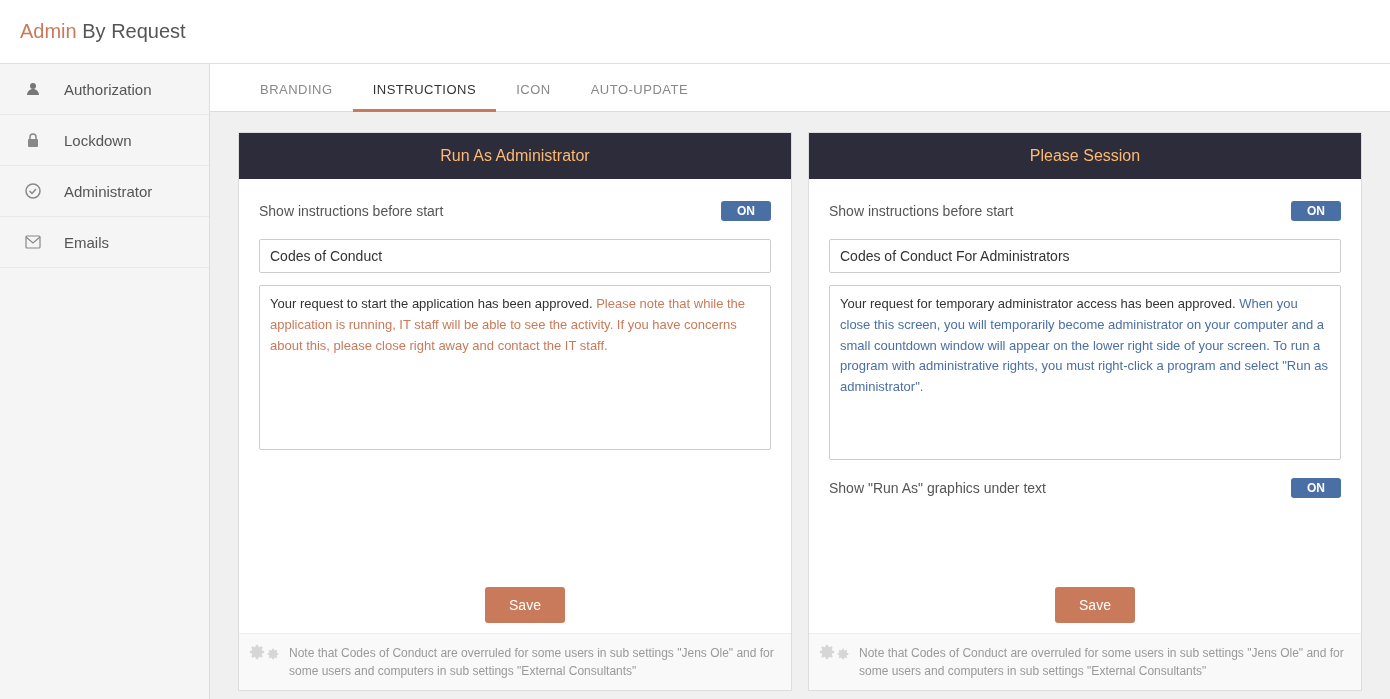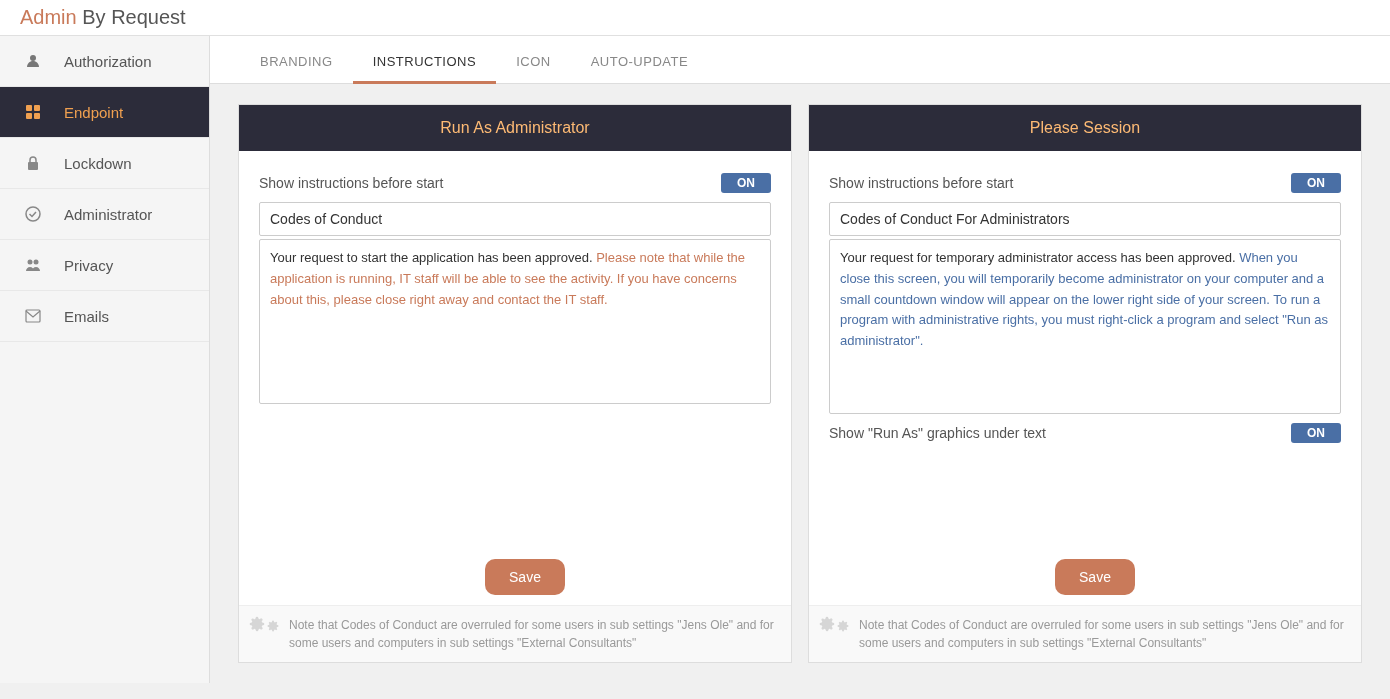--- a/index.html
+++ b/index.html
@@ -5,21 +5,21 @@
     * { box-sizing: border-box; margin: 0; padding: 0; }
     body { font-family: 'Segoe UI', Arial, sans-serif; font-size: 14px; background: #f0f0f0; color: #333; }
 
     
     .top-nav {
       background: #fff;
       border-bottom: 1px solid #e0e0e0;
       display: flex;
       align-items: center;
       padding: 0 20px;
-      height: 36px;
+      height: 64px;
     }
     .brand {
       font-size: 20px;
       margin-right: 40px;
       white-space: nowrap;
     }
     .brand-admin { color: #c97a5a; font-weight: 300; }
     .brand-rest { color: #555; font-weight: 400; }
     .nav-links {
       display: flex;
@@ -132,21 +132,21 @@
       text-align: center;
       padding: 14px;
       font-size: 16px;
       font-weight: 400;
     }
     .panel-body {
       padding: 16px 20px;
       flex: 1;
       display: flex;
       flex-direction: column;
-      gap: 3px;
+      gap: 12px;
     }
     .toggle-row {
       display: flex;
       align-items: center;
       justify-content: space-between;
       padding: 6px 0;
     }
     .toggle-label {
       color: #555;
       font-size: 14px;
@@ -177,21 +177,21 @@
       justify-content: center;
       padding: 10px 0;
     }
     .save-btn {
       background: #c97a5a;
       color: #fff;
       border: none;
       padding: 10px 24px;
       font-size: 14px;
       cursor: pointer;
-      border-radius: 10px;
+      border-radius: 3px;
       margin-left: 20px;
     }
     .note-row {
       display: flex;
       align-items: flex-start;
       gap: 10px;
       padding: 10px;
       background: #f9f9f9;
       border-top: 1px solid #eee;
     }
@@ -247,59 +247,37 @@
   <div class="sidebar">
     <div class="sidebar-item">
       <span class="sidebar-icon">
         <svg width="16" height="16" viewBox="0 0 16 16" fill="#777">
             <circle cx="8" cy="5" r="3"></circle>
             <path d="M2 14c0-3.3 2.7-6 6-6s6 2.7 6 6" fill="#777"></path>
           </svg>
       </span>
       <span>Authorization</span>
     </div>
-    <div class="sidebar-item active">
-      <span class="sidebar-icon">
-        <svg width="16" height="16" viewBox="0 0 16 16" fill="#f0a050">
-          <rect x="1" y="1" width="6" height="6" rx="1"></rect>
-          <rect x="9" y="1" width="6" height="6" rx="1"></rect>
-          <rect x="1" y="9" width="6" height="6" rx="1"></rect>
-          <rect x="9" y="9" width="6" height="6" rx="1"></rect>
-        </svg>
-      </span>
-      <span>Endpoint</span>
-    </div>
     <div class="sidebar-item">
       <span class="sidebar-icon">
         <svg width="14" height="16" viewBox="0 0 14 16" fill="#888">
             <rect x="2" y="7" width="10" height="8" rx="1"></rect>
             <path d="M4 7V5a3 3 0 016 0v2" stroke="#888" stroke-width="1.5" fill="none"></path>
           </svg>
       </span>
       <span>Lockdown</span>
     </div>
     <div class="sidebar-item">
       <span class="sidebar-icon">
         <svg width="16" height="16" viewBox="0 0 16 16" fill="none">
             <circle cx="8" cy="8" r="7" stroke="#888" stroke-width="1.5"></circle>
             <path d="M4.5 8l2.5 2.5 4-4.5" stroke="#888" stroke-width="1.5" fill="none"></path>
           </svg>
       </span>
       <span>Administrator</span>
-    </div>
-    <div class="sidebar-item">
-      <span class="sidebar-icon">
-        <svg width="16" height="16" viewBox="0 0 16 16" fill="#888">
-            <circle cx="5" cy="5" r="2.5"></circle>
-            <circle cx="11" cy="5" r="2.5"></circle>
-            <path d="M1 14c0-2.2 1.8-4 4-4s4 1.8 4 4" fill="#888"></path>
-            <path d="M7 14c0-2.2 1.8-4 4-4s4 1.8 4 4" fill="#888"></path>
-          </svg>
-      </span>
-      <span>Privacy</span>
     </div>
     <div class="sidebar-item">
       <span class="sidebar-icon">
         <svg width="16" height="14" viewBox="0 0 16 14" fill="#888">
             <rect x="1" y="1" width="14" height="12" rx="1" stroke="#888" stroke-width="1.2" fill="none"></rect>
             <path d="M1 2l7 6 7-6" stroke="#888" stroke-width="1.2" fill="none"></path>
           </svg>
       </span>
       <span>Emails</span>
     </div>

